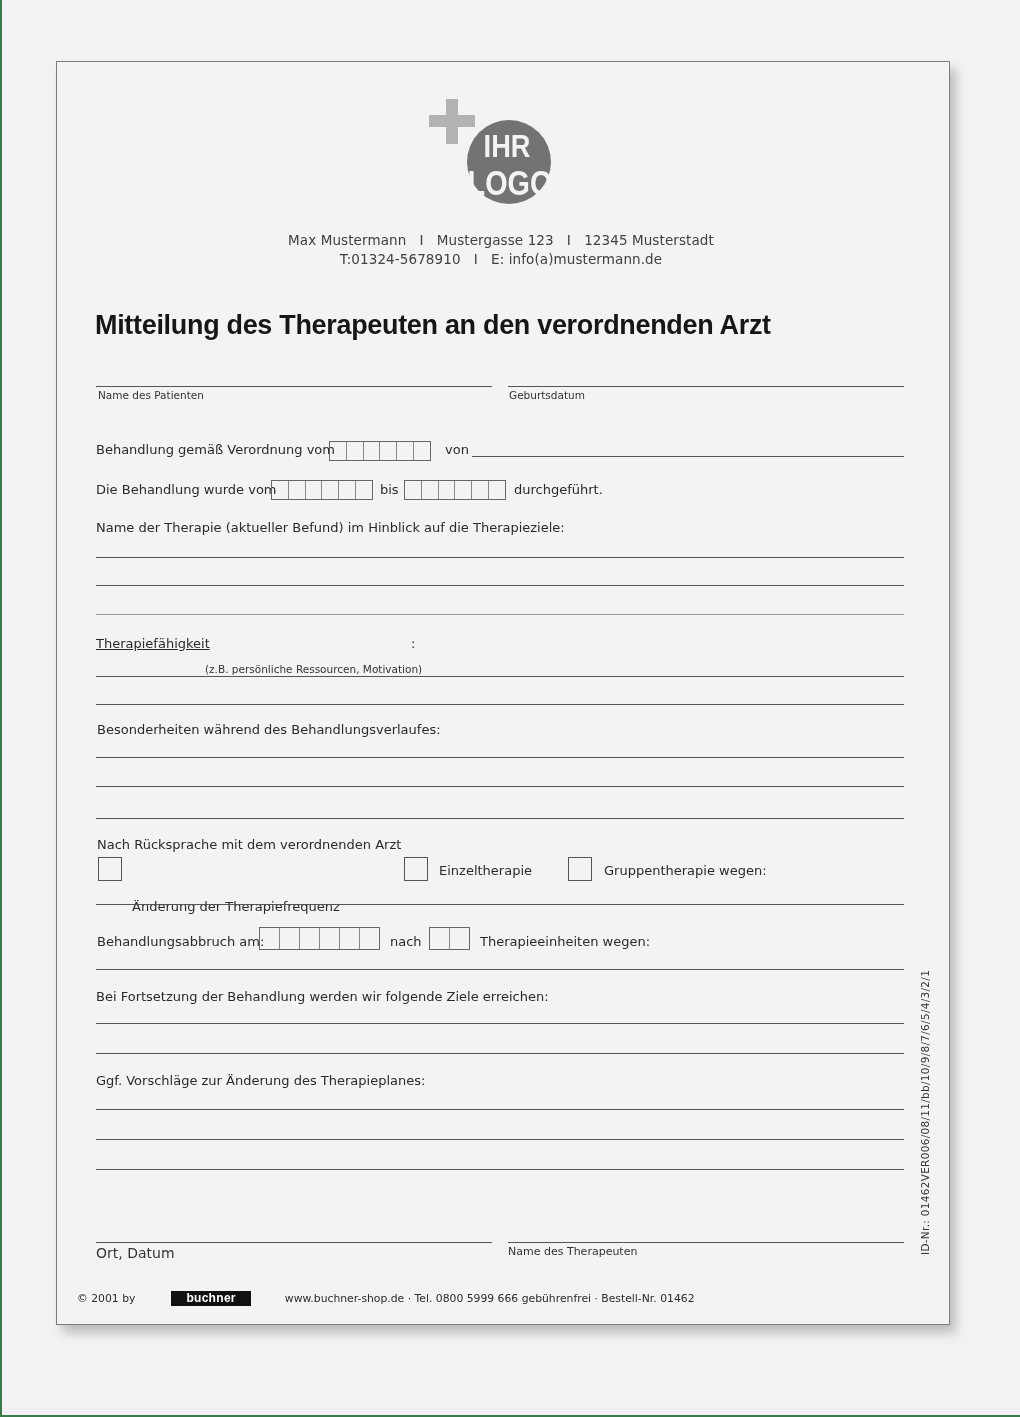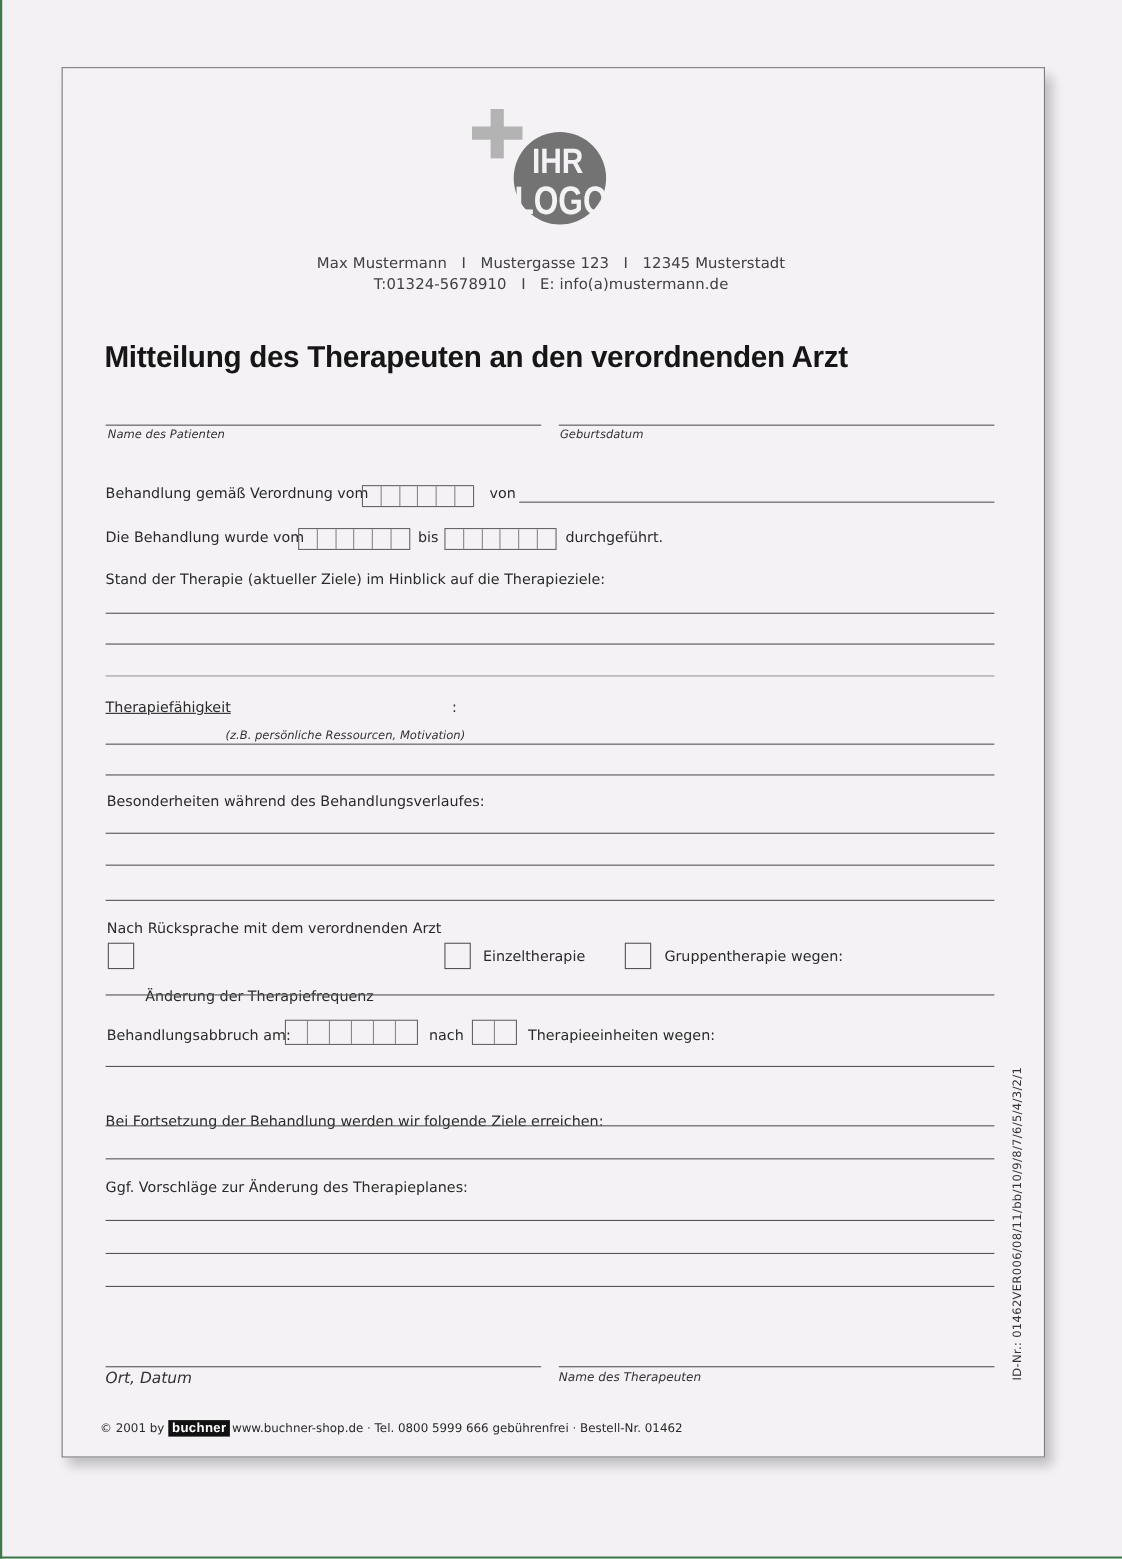--- a/index.html
+++ b/index.html
@@ -27,35 +27,35 @@
     font-size: 13.5px; color: #404040; letter-spacing: 0.1px;
   }
   .title {
     position: absolute; left: 95px; top: 309px;
     font-family: "Liberation Sans", sans-serif; font-weight: bold;
     font-size: 27.5px; color: #161616; letter-spacing: -0.3px;
     transform: scaleX(0.98); transform-origin: left;
   }
   .line { position: absolute; height: 0; border-top: 1.3px solid #555; }
   .lbl { position: absolute; font-size: 13px; color: #2a2a2a; white-space: nowrap; }
-  .small { position: absolute; font-size: 10.5px; color: #333; white-space: nowrap; font-style: italic; }
+  .small { position: absolute; font-size: 10.5px; color: #333; white-space: nowrap; }
   .boxes { position: absolute; display: flex; height: 20px; border: 1px solid #666; box-sizing: border-box; }
   .boxes span { flex: 1; border-right: 1px solid #888; }
   .boxes span:last-child { border-right: none; }
   .cb {
     position: absolute; width: 24px; height: 24px; box-sizing: border-box;
     border: 1.3px solid #555; background: transparent;
   }
   .vertical {
     position: absolute; left: 919px; top: 1255px; font-size: 10.5px; color: #333;
     transform: rotate(-90deg); transform-origin: left top; white-space: nowrap; letter-spacing: 0.3px;
   }
-  .footer { position: absolute; left: 91px; top: 1291px; font-size: 10.8px; color: #2a2a2a; white-space: nowrap; display: flex; align-items: center; }
+  .footer { position: absolute; left: 77px; top: 1291px; font-size: 10.8px; color: #2a2a2a; white-space: nowrap; display: flex; align-items: center; gap: 32px; }
   .brand {
-    background: #111; color: #fff; font-weight: bold; font-size: 12px; padding: 0 3px;
+    background: #111; color: #fff; font-weight: bold; font-size: 12px; padding: 0 15px;
     margin: 0 2px 0 4px; letter-spacing: 0.3px; line-height: 15px; font-family: "Liberation Sans", sans-serif;
   }
 </style>
 </head>
 <body>
 
 <div class="page"></div>
 
 <svg class="logo" viewBox="0 0 124 106">
   <g>
@@ -102,21 +102,21 @@
 <div class="boxes" style="left:404px; top:480px; width:102px;">
     <span></span>
     <span></span>
     <span></span>
     <span></span>
     <span></span>
     <span></span>
   </div>
 <div class="lbl" style="left:514px; top:482px;">durchgeführt.</div>
 
-<div class="lbl" style="left:96px; top:520px;">Stand der Therapie (aktueller Ziele) im Hinblick auf die Therapieziele:</div>
+<div class="lbl" style="left:96px; top:520px;">Name der Therapie (aktueller Befund) im Hinblick auf die Therapieziele:</div>
 <div class="line" style="left:96px; top:557px; width:808px;"></div>
 <div class="line" style="left:96px; top:585px; width:808px;"></div>
 <div class="line" style="left:96px; top:614px; width:808px; border-top-color:#999;"></div>
 
 <div class="lbl" style="left:96px; top:636px;text-decoration:underline;">Therapiefähigkeit</div>
 <div class="lbl" style="left:411px; top:636px;">:</div>
 <div class="small" style="left:205px; top:663px;">(z.B. persönliche Ressourcen, Motivation)</div>
 <div class="line" style="left:96px; top:676px; width:808px;"></div>
 <div class="line" style="left:96px; top:704px; width:808px;"></div>
 
@@ -144,21 +144,21 @@
     <span></span>
   </div>
 <div class="lbl" style="left:390px; top:934px;">nach</div>
 <div class="boxes" style="left:429px; top:927px; width:41px; height:23px;">
     <span></span>
     <span></span>
   </div>
 <div class="lbl" style="left:480px; top:934px;">Therapieeinheiten wegen:</div>
 <div class="line" style="left:96px; top:969px; width:808px;"></div>
 
-<div class="lbl" style="left:96px; top:989px;margin-top:24px;">Bei Fortsetzung der Behandlung werden wir folgende Ziele erreichen:</div>
+<div class="lbl" style="left:96px; top:989px;">Bei Fortsetzung der Behandlung werden wir folgende Ziele erreichen:</div>
 <div class="line" style="left:96px; top:1023px; width:808px;"></div>
 <div class="line" style="left:96px; top:1053px; width:808px;"></div>
 
 <div class="lbl" style="left:96px; top:1073px;">Ggf. Vorschläge zur Änderung des Therapieplanes:</div>
 <div class="line" style="left:96px; top:1109px; width:808px;"></div>
 <div class="line" style="left:96px; top:1139px; width:808px;"></div>
 <div class="line" style="left:96px; top:1169px; width:808px;"></div>
 
 <div class="line" style="left:96px; top:1242px; width:396px;"></div>
 <div class="small" style="left:96px; top:1245px; font-size:14px;">Ort, Datum</div>

